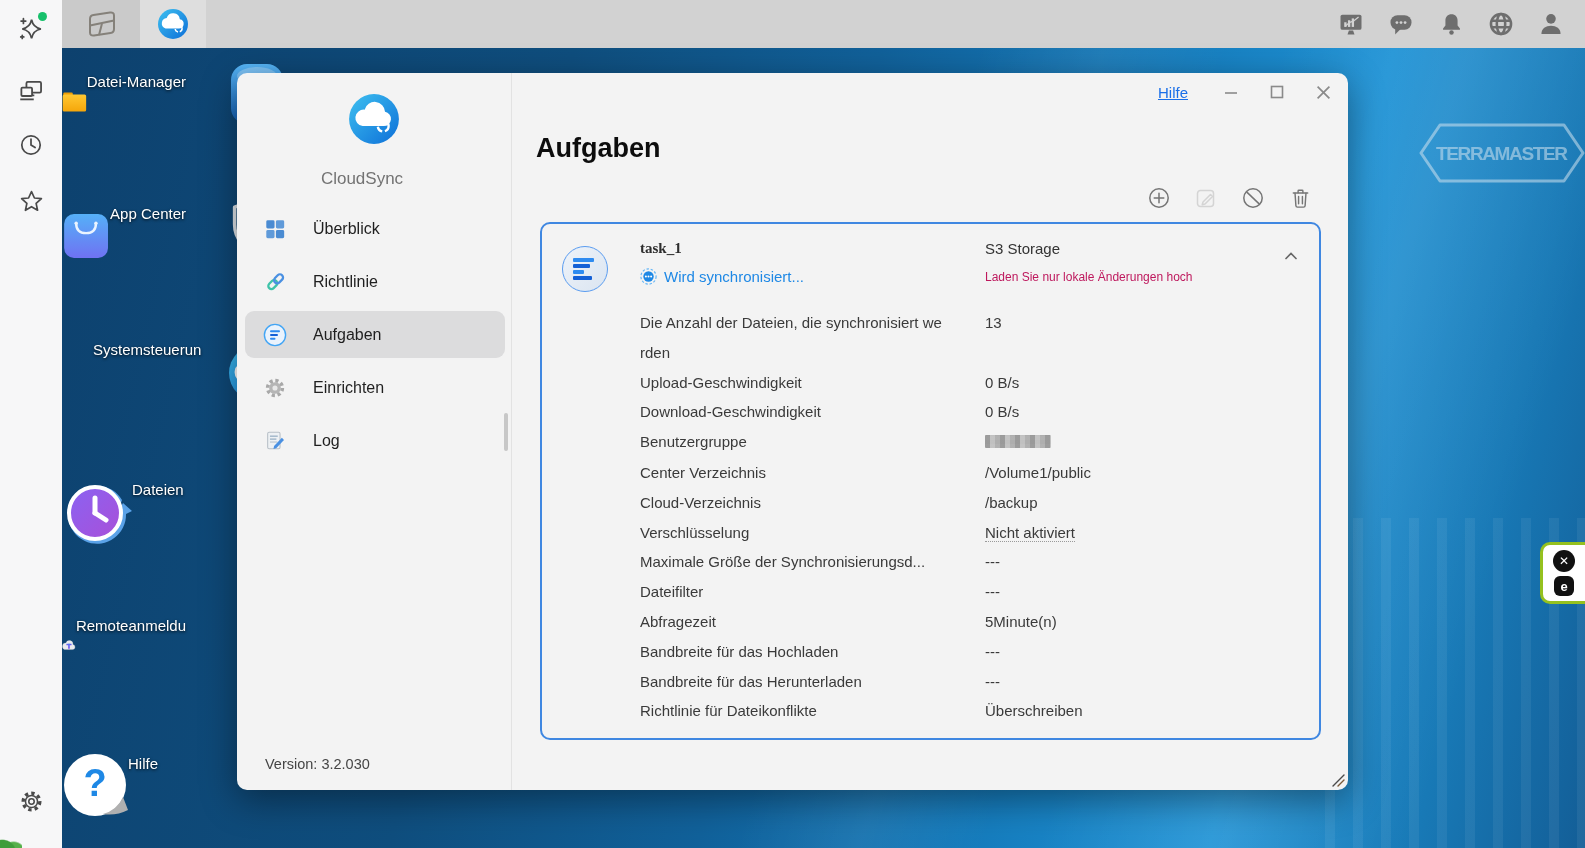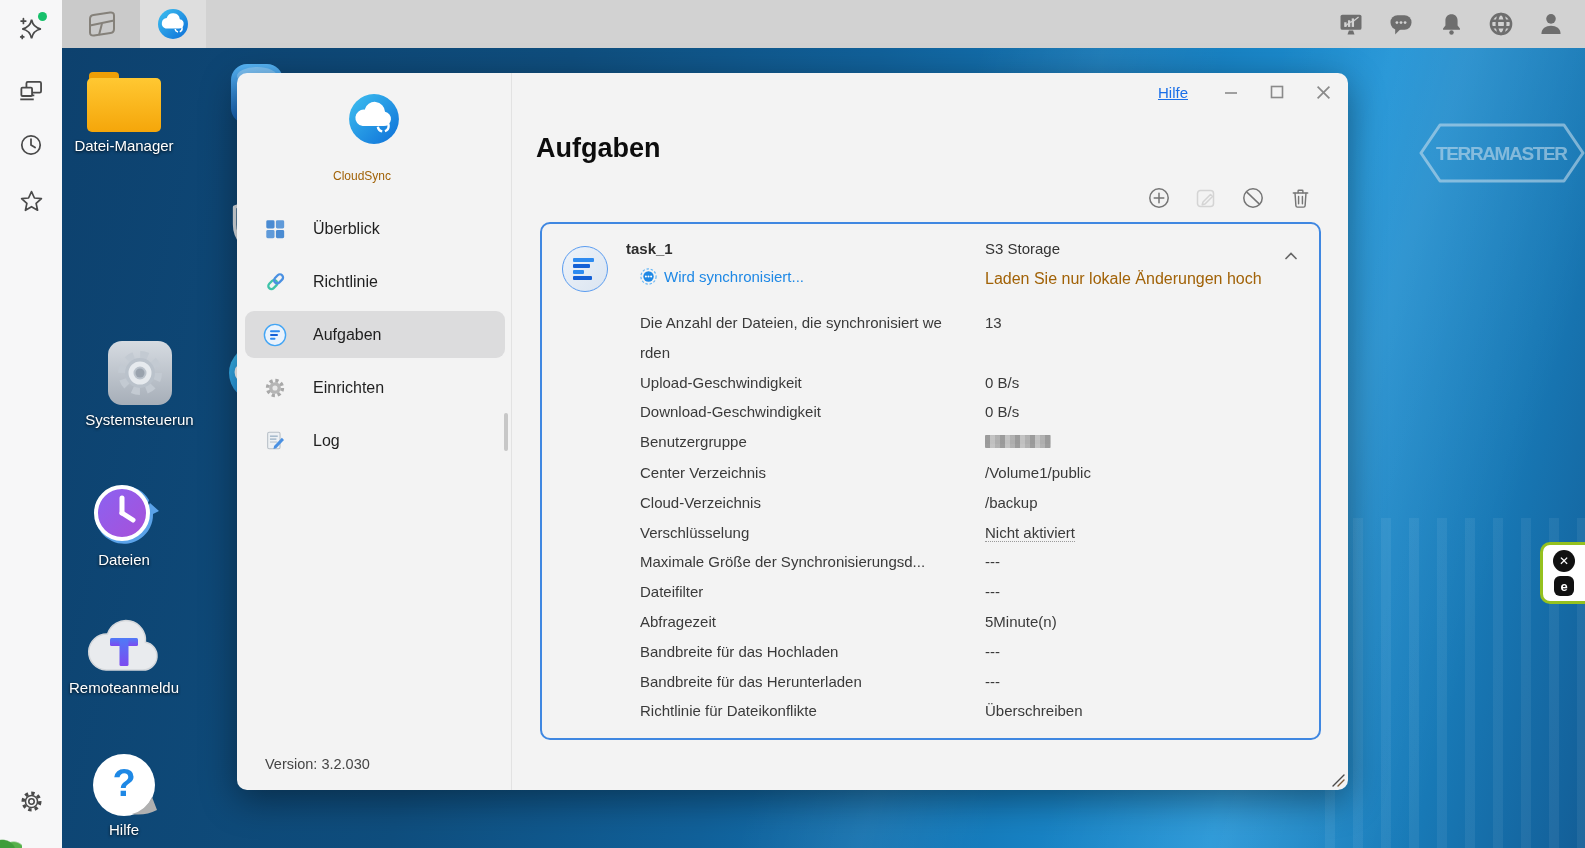--- a/index.html
+++ b/index.html
@@ -32,62 +32,62 @@
   
   #desktop { left:62px; top:48px; width:1523px; height:800px; overflow:hidden;
     background:linear-gradient(103deg,#0d416e 0%,#0f4e7e 30%,#11619a 48%,#1478b8 62%,#1f93d6 78%,#1879b6 90%,#135e97 100%); }
   .beam { position:absolute; top:-12%; height:130%; transform:rotate(17deg); pointer-events:none; }
   #beam1 { left:52%; width:240px; background:linear-gradient(90deg,transparent,rgba(255,255,255,.06),transparent); }
   #beam2 { left:72%; width:360px; background:linear-gradient(90deg,transparent,rgba(255,255,255,.09),transparent); }
   #blinds { position:absolute; right:0; bottom:0; width:260px; height:330px; opacity:.5; pointer-events:none;
     background:repeating-linear-gradient(90deg, rgba(255,255,255,.12) 0 10px, rgba(255,255,255,0) 10px 28px); }
 
   
-  .dk { position:absolute; width:124px; display:flex; flex-direction:column; align-items:center; cursor:pointer; }
+  .dk { position:absolute; width:124px; display:flex; align-items:flex-start; cursor:pointer; }
   .dk .lbl { margin-top:3px; font-size:15px; color:#fff; text-shadow:0 1px 3px rgba(0,0,0,.85); white-space:nowrap; }
   .dk2 { position:absolute; width:110px; text-align:center; cursor:pointer; }
 
   
   #terra-logo { left:1356px; top:74px; opacity:.55; }
 
   
   #win { left:237px; top:73px; width:1111px; height:717px; background:#f3f3f3; border-radius:10px;
     box-shadow:0 10px 36px rgba(0,0,0,.4); z-index:70; }
   #win-controls { position:absolute; top:6px; right:14px; display:flex; align-items:center; gap:24px; height:26px; }
   #help-link { color:#1a6fe8; font-size:15px; text-decoration:underline; cursor:pointer; margin-right:8px; }
   .wc { width:22px; height:22px; display:flex; align-items:center; justify-content:center; cursor:pointer; }
 
   
   #nav-panel { position:absolute; left:0; top:0; width:275px; height:717px; border-right:1px solid #e2e2e2; }
   #app-logo { position:absolute; left:111px; top:20px; width:52px; height:52px; }
-  #app-name { position:absolute; left:0; top:96px; width:250px; text-align:center; font-size:12px; color:#a16207; }
+  #app-name { position:absolute; left:0; top:96px; width:250px; text-align:center; font-size:17px; color:#737373; }
   .nav-item { position:absolute; left:8px; width:260px; height:47px; border-radius:9px;
     display:flex; align-items:center; gap:26px; padding-left:18px; font-size:16px; color:#1f1f1f; cursor:pointer; }
   .nav-item.sel { background:#dcdcdd; }
   .nav-ic { width:24px; height:24px; flex:0 0 24px; display:flex; align-items:center; justify-content:center; }
   #nav-scrollbar { position:absolute; right:3px; top:340px; width:4px; height:38px; border-radius:2px; background:#c7c7c7; }
   #version { position:absolute; left:28px; bottom:18px; font-size:14.5px; color:#454545; }
 
   
   #page-title { position:absolute; left:299px; top:60px; font-size:27px; font-weight:bold; color:#0d0d0d; }
   #toolbar { position:absolute; right:36px; top:113px; display:flex; gap:23px; }
   .tool-btn { width:24px; height:24px; display:flex; align-items:center; justify-content:center; cursor:pointer; }
 
   
   #card { position:absolute; left:303px; top:149px; width:781px; height:518px;
     border:2px solid #3f87e1; border-radius:10px; background:#f3f3f3; }
   #task-icon { position:absolute; left:20px; top:22px; width:46px; height:46px; border-radius:50%;
     border:1.5px solid #5a9cf0; background:linear-gradient(135deg,#eef3f9,#dbe5f1);
     display:flex; flex-direction:column; justify-content:center; gap:2.5px; padding-left:10px; }
   .tbar { height:3.6px; border-radius:1px; }
-  #task-name { position:absolute; left:84px; top:16px; font-size:15px; font-weight:bold; color:#2d2d2d; }
+  #task-name { position:absolute; left:98px; top:16px; font-size:15px; font-weight:bold; color:#2d2d2d;font-family:Liberation Serif, serif; }
   #task-status { position:absolute; left:98px; top:44px; display:flex; align-items:center; gap:7px;
     font-size:15px; color:#1e88e5; }
   #task-provider { position:absolute; left:443px; top:16px; font-size:15px; color:#333; }
-  #task-mode { position:absolute; left:443px; top:46px; font-size:16px; color:#a16207; }
+  #task-mode { position:absolute; left:443px; top:46px; font-size:12px; color:#be185d; }
   #collapse { position:absolute; right:18px; top:22px; width:20px; height:20px; cursor:pointer; }
 
   #rows { position:absolute; left:98px; top:84px; width:662px; }
   .drow { display:flex; align-items:flex-start; line-height:29.8px; font-size:15px; color:#3a3a3a; }
   .dlabel { width:345px; flex:0 0 345px; }
   .wrap-tight { display:block; width:303px; word-break:break-all; }
   .dval { flex:1; }
   .u-dot { border-bottom:1px dotted #9a9a9a; }
   .mosaic { display:inline-block; width:66px; height:13px; margin-top:8px; border-radius:1px;
     background:
@@ -161,20 +161,35 @@
           <stop offset="0" stop-color="#ffc832"></stop>
               <stop offset="1" stop-color="#f5a60a"></stop>
             </linearGradient>
           </defs>
         <rect x="4" y="2" width="30" height="14" rx="4" fill="#ef9f06"></rect>
         <rect x="2" y="8" width="74" height="54" rx="5" fill="url(#gF)"></rect>
       </svg>
       <div class="lbl">Datei-Manager</div>
     </div>
 
+    <div class="dk" style="left:0px; top:154px;">
+      <svg width="68" height="68" viewBox="0 0 68 68">
+        <defs>
+            <linearGradient id="gAC" x1="0" y1="0" x2="0" y2="1">
+          <stop offset="0" stop-color="#55b0f8"></stop>
+              <stop offset="1" stop-color="#6f72f2"></stop>
+            </linearGradient>
+          </defs>
+        <rect x="3" y="3" width="62" height="62" rx="14" fill="url(#gAC)"></rect>
+        <path d="M20 16 q0 14 14 14 q14 0 14-14" fill="none" stroke="#eaf4ff" stroke-width="3.4" stroke-linecap="round"></path>
+        <circle cx="20" cy="16" r="2.4" fill="#eaf4ff"></circle>
+          <circle cx="48" cy="16" r="2.4" fill="#eaf4ff"></circle>
+      </svg>
+      <div class="lbl">App Center</div>
+    </div>
 
     <div class="dk" style="left:0px; top:290px;padding-left:31px;">
       <svg width="70" height="70" viewBox="0 0 70 70">
         <defs>
             <linearGradient id="gSys" x1="0" y1="0" x2="0" y2="1">
           <stop offset="0" stop-color="#d6dbe1"></stop>
               <stop offset="1" stop-color="#a6aeb8"></stop>
             </linearGradient>
           </defs>
         <rect x="3" y="3" width="64" height="64" rx="14" fill="url(#gSys)"></rect>

